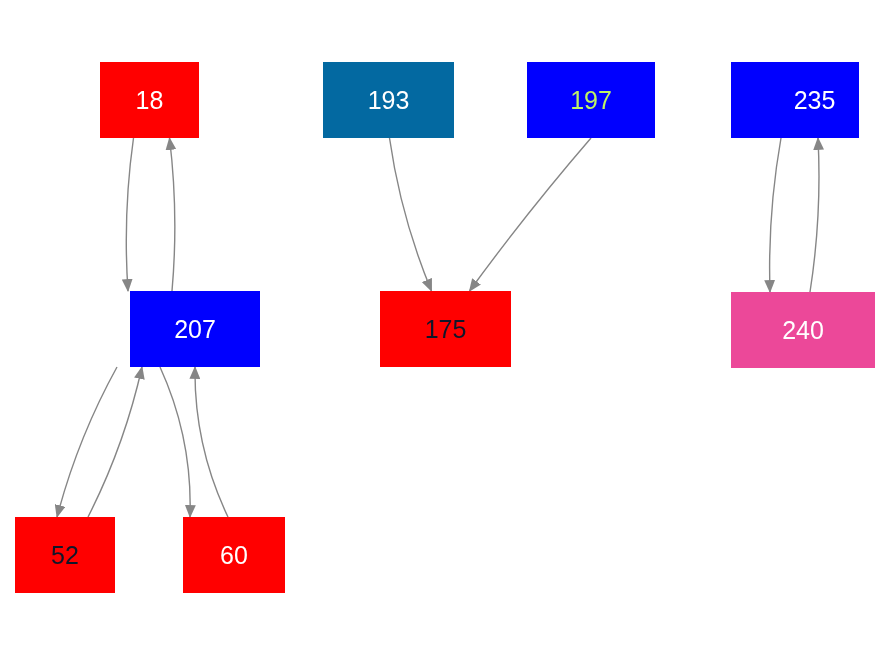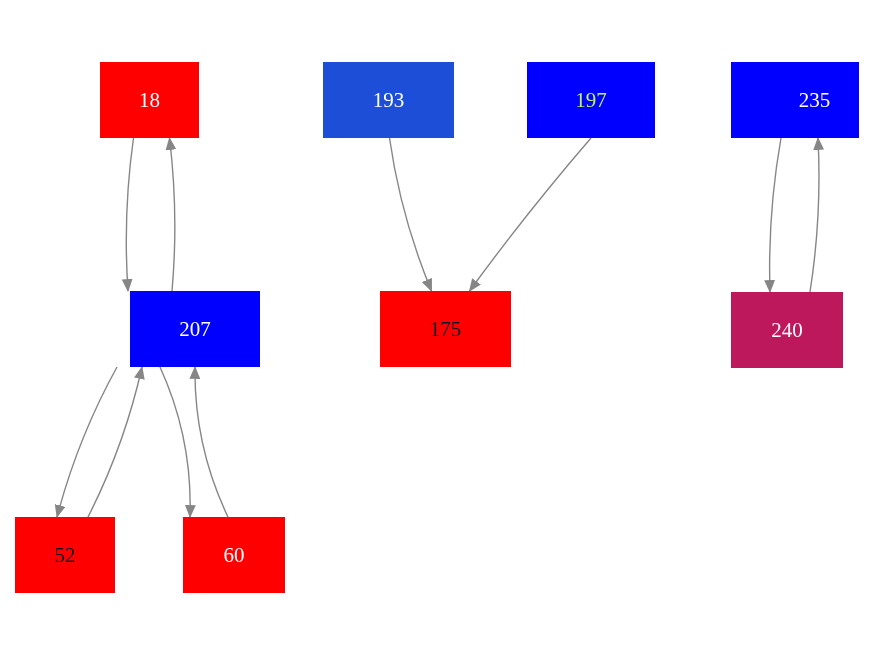--- a/index.html
+++ b/index.html
@@ -31,22 +31,22 @@
     position: absolute;
     display: flex;
     align-items: center;
     justify-content: center;
     box-sizing: border-box;
     cursor: pointer;
     user-select: none;
   }
   .node-label {
     color: #ffffff;
-    font-size: 21px;
-    font-family: Liberation Serif, serif;
+    font-size: 25px;
+    font-family: Liberation Sans, sans-serif;
   }
 </style>
 </head>
 <body>
 
 <div id="canvas">
   <svg id="edges" xmlns="http://www.w3.org/2000/svg" viewBox="0 0 875 656">
     <defs>
       <marker id="arrow" viewBox="0 0 12 10" refX="11" refY="5" markerWidth="13" markerHeight="11" markerUnits="userSpaceOnUse" orient="auto">
         <path d="M 0 0 L 12 5 L 0 10 z" fill="#868686"></path>
@@ -60,36 +60,36 @@
       <path d="M 810 292 Q 821.9892273979075 215.41502479989128 818 138" class="edge" stroke="#868686" marker-end="url(#arrow)"></path>
       <path d="M 117 367 Q 77.71523309114741 438.28609323645895 57 517" class="edge" stroke="#868686" marker-end="url(#arrow)"></path>
       <path d="M 88 517 Q 124.40887411868727 445.3871946827274 142 367" class="edge" stroke="#868686" marker-end="url(#arrow)"></path>
       <path d="M 160 367 Q 192.65045216243655 438.4699095675127 190 517" class="edge" stroke="#868686" marker-end="url(#arrow)"></path>
       <path d="M 228 517 Q 193.92039959930838 445.8675120881522 195 367" class="edge" stroke="#868686" marker-end="url(#arrow)"></path>
     </svg>
 
 <div class="node" style="left: 100px; top: 62px; width: 99px; height: 76px; background: rgb(255, 0, 0);">
       <span class="node-label" style="color: rgb(255, 255, 255);">18</span>
     </div>
-    <div class="node" style="left: 323px; top: 62px; width: 131px; height: 76px; background: #1d4ed8;">
+    <div class="node" style="left: 323px; top: 62px; width: 131px; height: 76px; background: #0369a1;">
       <span class="node-label" style="color: rgb(255, 255, 255);">193</span>
     </div>
     <div class="node" style="left: 527px; top: 62px; width: 128px; height: 76px; background: rgb(0, 0, 255);">
       <span class="node-label" style="color: #bef264; text-align: right;">197</span>
     </div>
     <div class="node" style="left: 731px; top: 62px; width: 128px; height: 76px; background: rgb(0, 0, 255); padding-left: 39px;">
       <span class="node-label" style="color: rgb(255, 255, 255);">235</span>
     </div>
     <div class="node" style="left: 85px; top: 291px; width: 130px; height: 76px; background: rgb(0, 0, 255); margin-left: 45px;">
       <span class="node-label" style="color: rgb(255, 255, 255);">207</span>
     </div>
     <div class="node" style="left: 380px; top: 291px; width: 131px; height: 76px; background: rgb(255, 0, 0);">
       <span class="node-label" style="color: #0f172a;">175</span>
     </div>
-    <div class="node" style="left: 731px; top: 292px; width: 112px; height: 76px; background: #be185d;">
+    <div class="node" style="left: 731px; top: 292px; width: 144px; height: 76px; background: #ec4899;">
       <span class="node-label" style="color: rgb(255, 255, 255);">240</span>
     </div>
     <div class="node" style="left: 15px; top: 517px; width: 100px; height: 76px; background: rgb(255, 0, 0);">
       <span class="node-label" style="color: #0f172a;">52</span>
     </div>
     <div class="node" style="left: 183px; top: 517px; width: 102px; height: 76px; background: rgb(255, 0, 0); justify-content: center;">
       <span class="node-label" style="color: rgb(255, 255, 255);">60</span>
     </div>
   </div>
 

